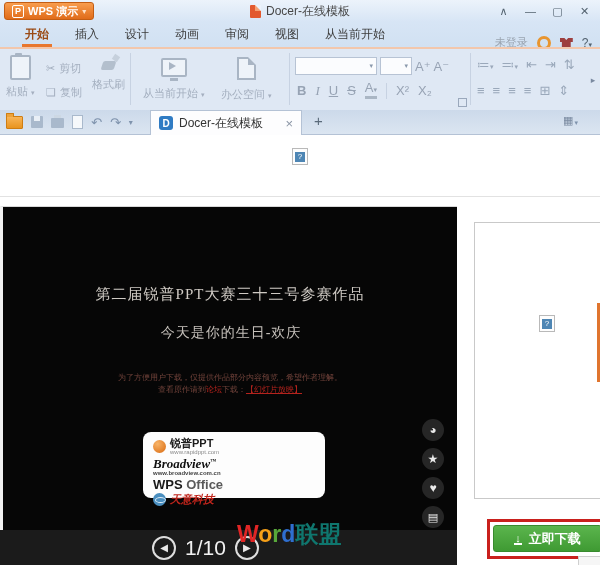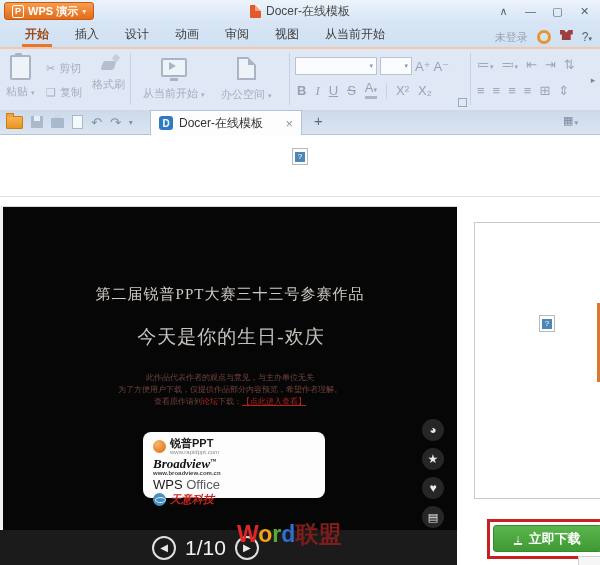--- a/index.html
+++ b/index.html
@@ -20,21 +20,21 @@
     border-color:#ecf3fb #ecf3fb #f5a173 #f5a173}
   .winctl{position:absolute;right:2px;top:0;height:22px;display:flex;align-items:center}
   .winctl span{width:27px;text-align:center;font-size:11px;color:#53626f}
   
   .menubar{position:absolute;left:0;top:22px;width:600px;height:25px;
     background:linear-gradient(#d7e5f5,#d1e1f2)}
   .mtabs{display:flex;margin-left:12px}
   .mtab{padding:0 13px;font-size:12px;color:#3c3c3c;height:25px;line-height:25px;position:relative}
   .mtab.active{color:#9a4a14;font-weight:bold}
   .mtab.active::after{content:'';position:absolute;left:10px;right:10px;bottom:0;height:3px;background:#e8772e}
-  .mright{position:absolute;right:8px;top:8px;height:25px;display:flex;align-items:flex-start;gap:9px}
+  .mright{position:absolute;right:8px;top:8px;height:25px;display:flex;align-items:center;gap:9px}
   .login{color:#9aa4b0;font-size:11px}
   .ring{width:8px;height:8px;border:3px solid #e8952f;border-radius:50%}
   .shirt{width:13px;height:10px;background:#9d3f3f;
     clip-path:polygon(0 0,32% 0,50% 25%,68% 0,100% 0,100% 45%,84% 45%,84% 100%,16% 100%,16% 45%,0 45%)}
   .helpq{color:#53626f;font-size:12px}
   .helpq .caret{font-size:7px}
   .sep{position:absolute;left:0;top:47px;width:600px;height:2px;background:#f2c7ac}
   
   .ribbon{position:absolute;left:0;top:49px;width:600px;height:61px;background:#dfe8f4;
     border-bottom:1px solid #b9c7da;box-sizing:content-box;display:flex;color:#a4afbf}
@@ -92,35 +92,35 @@
   .tright .qi-caret{font-size:7px}
   
   .banner{position:absolute;left:0;top:135px;width:600px;height:62px;background:#fff;border-bottom:1px solid #e2e2e2;box-sizing:border-box}
   .broken{width:14px;height:15px;background:#fdfdfd;border:1px solid #b9b9b9;display:flex;align-items:center;justify-content:center;box-sizing:content-box}
   .broken .bq{width:10px;height:10px;background:#4e86b4;color:#fff;font-size:8px;line-height:10px;text-align:center}
   
   .preview{position:absolute;left:0;top:206px;width:457px;height:374px;background:#060606;
     border-top:1px solid #d8d8d8;border-left:3px solid #f2f2f2;box-sizing:border-box;overflow:hidden}
   .slserif{font-family:"Liberation Serif","DejaVu Serif",serif}
   .sl-t1{position:absolute;left:0;right:0;top:78px;text-align:center;font-size:15px;color:#cfcac4;letter-spacing:1px}
-  .sl-t2{position:absolute;left:2px;right:0;top:117px;text-align:center;font-size:19px;color:#c6c1bb;letter-spacing:1px}
+  .sl-t2{position:absolute;left:2px;right:0;top:117px;text-align:center;font-size:14px;color:#c6c1bb;letter-spacing:1px}
   .sl-notes{position:absolute;left:0;right:0;top:165px;text-align:center;font-size:8px;line-height:12px;color:#74443c}
   .sl-notes .red{color:#b5231d}
   .sl-notes .redu{color:#b5231d;text-decoration:underline}
   .sl-logos{position:absolute;left:140px;top:225px;width:182px;height:66px;background:#fdfdfd;border-radius:8px;
     display:grid;grid-template-columns:1fr;align-items:center;padding:6px 10px;box-sizing:border-box;column-gap:6px}
   .lg{display:flex;align-items:center;gap:4px;justify-content:flex-start}
   .lg-ball{width:13px;height:13px;border-radius:50%;background:radial-gradient(circle at 35% 30%,#f8b468,#d96a10);flex:none}
   .lg-rp-txt{font-size:11px;font-weight:bold;color:#1c1c1c;line-height:11px}
   .lg-url{font-size:6px;color:#8a8a8a;line-height:6px}
   .lg-bv{font-size:13px;font-weight:bold;font-style:italic;color:#101010;font-family:"Liberation Serif",serif;line-height:12px}
   .lg-bv sup{font-size:6px}
   .lg-bv-url{font-size:6px;color:#444;font-weight:bold;line-height:7px}
   .lg-wps{font-size:13px;color:#1a1a1a;font-weight:bold}
-  .lg-wps span{color:#5a5a5a;font-weight:normal}
+  .lg-wps span{color:#5a5a5a;font-weight:bold}
   .lg-globe{width:13px;height:13px;border-radius:50%;background:#4a8fc0;position:relative;flex:none;overflow:hidden}
   .lg-globe::before{content:'';position:absolute;left:2px;top:4px;width:9px;height:4px;border:1px solid #dcebf7;border-radius:50%}
   .lg-ty{font-size:11px;color:#c0251c;font-weight:bold;font-style:italic;font-family:"Liberation Serif",serif}
   .fabs{position:absolute;left:419px;top:212px;display:flex;flex-direction:column;gap:7px}
   .fab{width:22px;height:22px;border-radius:50%;background:#262626;color:#eaeaea;display:flex;align-items:center;justify-content:center;font-size:12px}
   
   .pagerbar{position:absolute;left:0;top:530px;width:457px;height:35px;background:#1b1b1b;
     display:flex;align-items:center;justify-content:center;gap:9px;padding-right:46px;box-sizing:border-box}
   .pgbtn{width:24px;height:24px;border:2px solid #dedede;border-radius:50%;color:#e8e8e8;font-size:10px;
     display:flex;align-items:center;justify-content:center;box-sizing:border-box}
@@ -284,40 +284,39 @@
   <div class="banner">
     <span class="broken" style="position:absolute;left:292px;top:13px">
       <span class="bq">?</span>
     </span>
   </div>
 
   <div class="preview">
     <div class="sl-t1 slserif">第二届锐普PPT大赛三十三号参赛作品</div>
     <div class="sl-t2 slserif">今天是你的生日-欢庆</div>
     <div class="sl-notes slserif">
-      <div>此作品代表作者的观点与意见，与主办单位无关</div>
       <div>为了方便用户下载，仅提供作品部分内容预览，希望作者理解。</div>
-      <div><span>查看原作请到</span><span class="red">论坛</span><span>下载：</span><span class="redu">【点此进入查看】</span></div>
+      <div><span>查看原作请到</span><span class="red">论坛</span><span>下载：</span><span class="redu">【幻灯片放映】</span></div>
     </div>
     <div class="sl-logos">
       <div class="lg">
         <span class="lg-ball"></span>
         <span>
             <div class="lg-rp-txt">锐普PPT</div>
             <div class="lg-url">www.rapidppt.com</div>
           </span>
       </div>
       <div class="lg">
         <span>
             <div class="lg-bv"><span>Broadview</span><sup>™</sup></div>
             <div class="lg-bv-url">www.broadview.com.cn</div>
           </span>
       </div>
       <div class="lg">
-        <span class="lg-wps"><span style="color:#1a1a1a;font-weight:normal">WPS</span> <span>Office</span></span>
+        <span class="lg-wps"><span style="color:#1a1a1a;font-weight:bold">WPS</span> <span>Office</span></span>
       </div>
       <div class="lg">
         <span class="lg-globe"></span>
         <span class="lg-ty">天意科技</span>
       </div>
     </div>
     <div class="fabs">
       <span class="fab">◕</span>
       <span class="fab">★</span>
       <span class="fab">♥</span>
@@ -326,21 +325,21 @@
   </div>
 
   <div class="pagerbar">
     <span class="pgbtn">◀</span>
     <span class="pgtext">1/10</span>
     <span class="pgbtn">▶</span>
   </div>
 
   <div class="watermark">
     <div class="wm1">
-      <span style="color: rgb(224, 37, 37);">W</span><span style="color: rgb(246, 160, 24);">o</span><span style="color: rgb(88, 168, 58);">r</span><span style="color: rgb(47, 111, 208);">d</span><span style="color: #7f1d1d;">联盟</span>
+      <span style="color: rgb(224, 37, 37);">W</span><span style="color: rgb(246, 160, 24);">o</span><span style="color: rgb(88, 168, 58);">r</span><span style="color: rgb(47, 111, 208);">d</span><span style="color: #0f766e;">联盟</span>
     </div>
   </div>
 
   <div class="sidepanel">
     <div class="card">
       <span class="broken">
         <span class="bq">?</span>
       </span>
     </div>
     <div class="sliver"></div>

